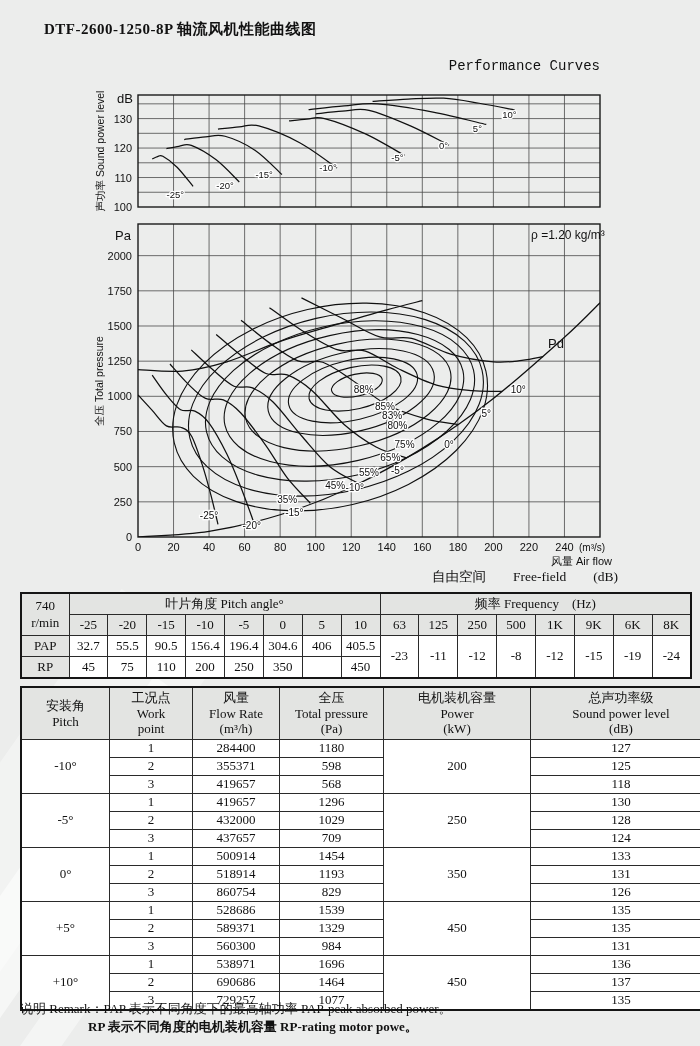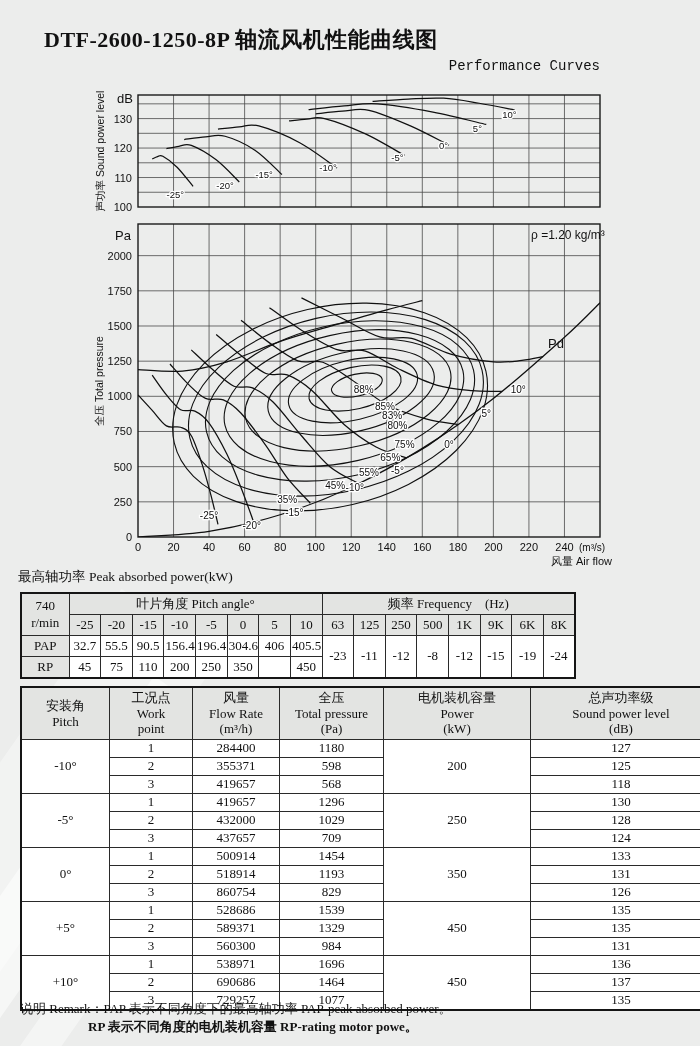--- a/index.html
+++ b/index.html
@@ -2,31 +2,31 @@
 <html><head>
 <meta charset="utf-8">
 <style>
   html,body{margin:0;padding:0;}
   .page{position:relative;width:700px;height:1046px;background:#ecedec;
         font-family:"Liberation Serif",serif;color:#111;overflow:hidden;}
   .wm{position:absolute;background:rgba(255,255,255,.55);pointer-events:none;}
   .wm1{width:70px;height:620px;left:-30px;top:640px;transform:rotate(35deg);}
   .wm2{width:34px;height:560px;left:70px;top:700px;transform:rotate(35deg);background:rgba(255,255,255,.45);}
   .wm3{width:120px;height:700px;left:-90px;top:560px;transform:rotate(35deg);background:rgba(255,255,255,.35);}
-  .title{position:absolute;left:44px;top:10px;font-size:22px;font-weight:bold;letter-spacing:.5px;}
+  .title{position:absolute;left:44px;top:10px;font-size:15px;font-weight:bold;letter-spacing:.5px;}
   .perf{position:absolute;top:58px;right:100px;font-size:14px;font-family:Liberation Mono, monospace;}
   #charts{position:absolute;left:0;top:0;pointer-events:none;}
   .cap{position:absolute;font-size:13.5px;}
   .cap-left{left:18px;top:568px;}
   .cap-right{left:432px;top:568px;}
   table.tbl{position:absolute;border-collapse:collapse;table-layout:fixed;
         background:#fff;border:2px solid #151515;}
   .tbl td,.tbl th{border:1px solid #2a2a2a;text-align:center;vertical-align:middle;
         font-size:13px;font-weight:normal;padding:0 1px;line-height:1.25;}
-  #t1{left:20px;top:592px;width:556px;}
+  #t1{left:20px;top:592px;width:672px;}
   #t1 td{height:20px;}
   .hd{background:#e3e4e2;}
   .pre{white-space:pre-line;line-height:1.15;}
   #t2{left:20px;top:686px;width:672px;}
   #t2 th{background:#e3e4e2;height:51px;line-height:1.2;}
   #t2 td{height:17px;font-size:13px;}
   .remark{position:absolute;left:20px;top:1000px;font-size:13px;line-height:1.4;}
   .remark .l2{margin-left:68px;font-weight:bold;}
 </style>
 </head>
@@ -189,21 +189,21 @@
           <text x="131" y="240" text-anchor="end" font-size="13">Pa</text>
           <text transform="translate(103 381) rotate(-90)" text-anchor="middle" font-size="10.5">全压 Total pressure</text>
           <text x="531" y="239" font-size="12" text-anchor="start">ρ =1.20 kg/m³</text>
           <text x="548" y="348" font-size="13" text-anchor="start">Pd</text>
           <text x="579" y="551" font-size="10" text-anchor="start">(m³/s)</text>
           <text x="612" y="565" font-size="11" text-anchor="end">风量 Air flow</text>
         </g>
       </g>
     </svg>
 
-  <div class="cap cap-left">最高轴功率 Peak absorbed power(kW)</div>
+  <div class="cap cap-right">自由空间　　Free-field　　(dB)</div>
 
   <table class="tbl" id="t1">
     <colgroup>
         <col style="width:48px">
       </colgroup>
     <tbody>
         <tr>
           <td class="hd pre" rowspan="2">740
 r/min</td>
           <td class="hd" colspan="8">叶片角度 Pitch angle°</td>

